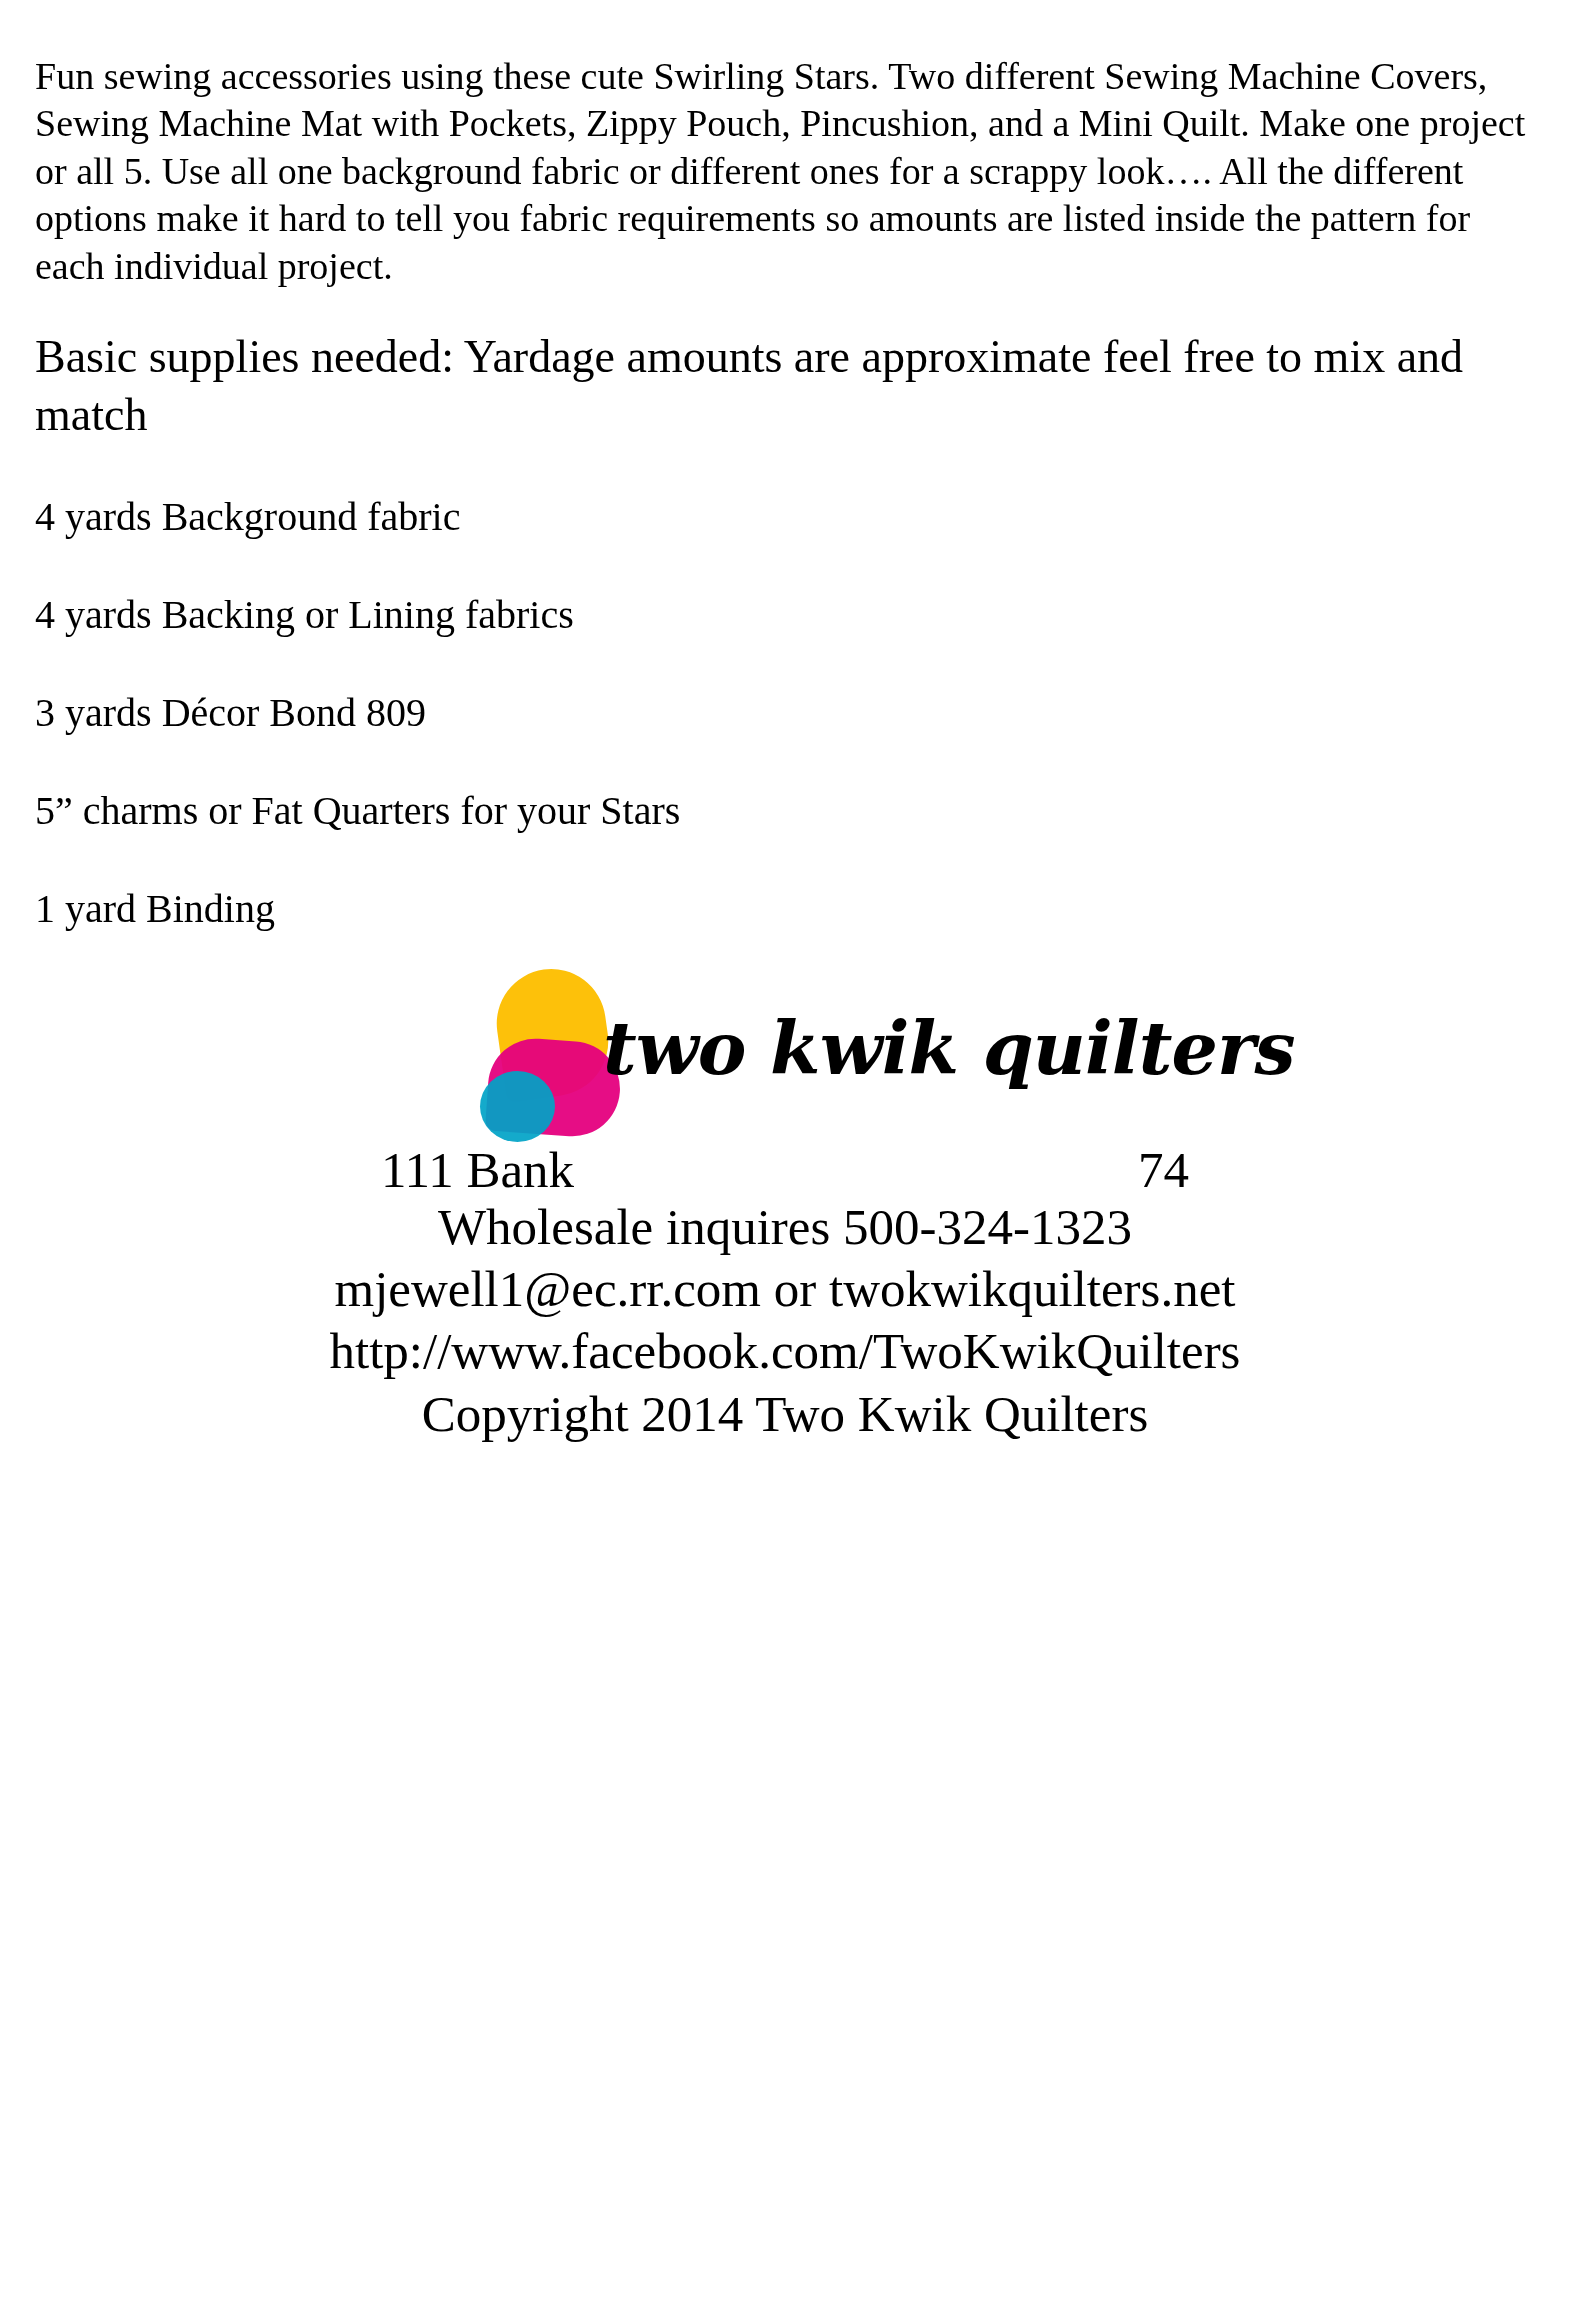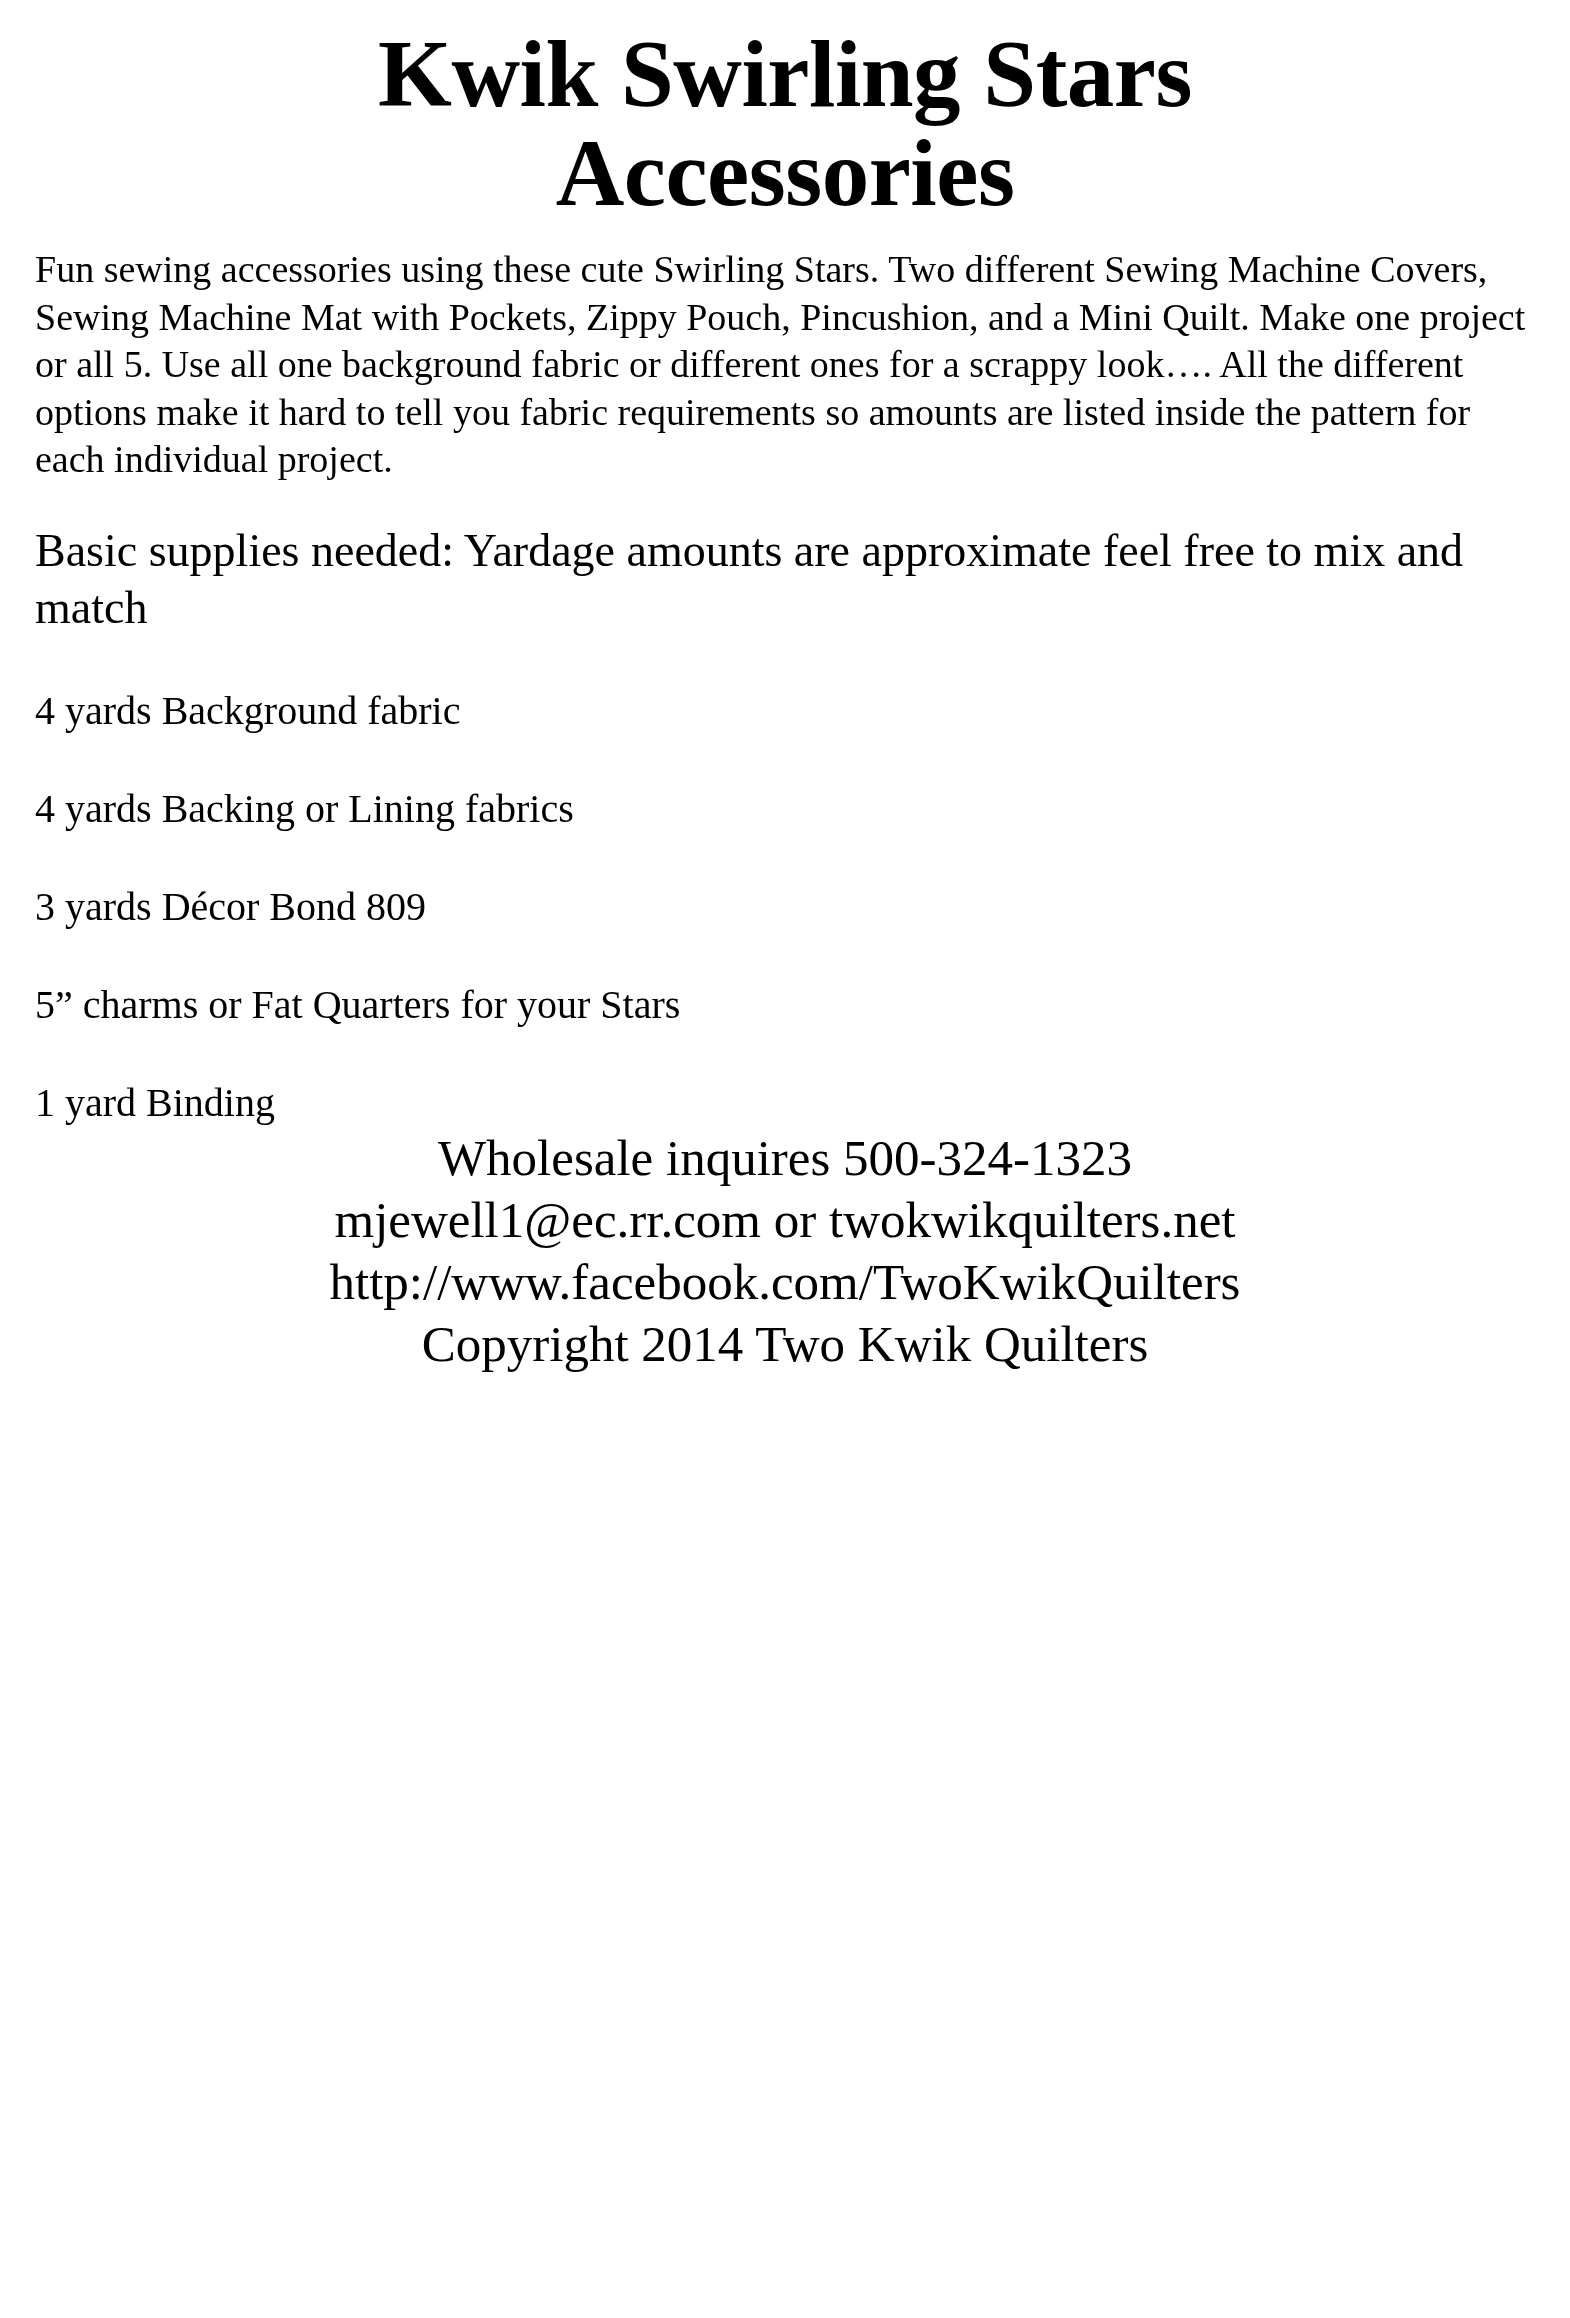--- a/index.html
+++ b/index.html
@@ -132,35 +132,42 @@
   }
   .footer div {
     margin: 0;
   }
 </style>
 </head>
 <body>
 
 <div class="page">
 
-  <h1 class="title">
-    <span class="line1">Kwik Swirling Stars</span>
-    <span class="line2">Accessories</span>
-  </h1>
 
   <p class="intro">Fun sewing accessories using these cute Swirling Stars. Two different Sewing Machine Covers, Sewing Machine Mat with Pockets, Zippy Pouch, Pincushion, and a Mini Quilt. Make one project or all 5. Use all one background fabric or different ones for a scrappy look…. All the different options make it hard to tell you fabric requirements so amounts are listed inside the pattern for each individual project.</p>
 
   <p class="supplies-head">Basic supplies needed: Yardage amounts are approximate feel free to mix and match</p>
 
   <p class="supply-item">4 yards Background fabric</p>
   <p class="supply-item">4 yards Backing or Lining fabrics</p>
   <p class="supply-item">3 yards Décor Bond 809</p>
   <p class="supply-item">5” charms or Fat Quarters for your Stars</p>
   <p class="supply-item">1 yard Binding</p>
 
+  <div class="logo-area">
+    <div class="logo-wrap">
+      <div class="logo-yellow"></div>
+      <div class="logo-magenta"></div>
+      <div class="logo-cyan"></div>
+      <div class="logo-text">two kwik quilters</div>
+    </div>
+    <div class="address-line">
+      <span class="addr-left">111 Bank</span><span>74</span>
+    </div>
+  </div>
 
   <div class="footer">
     <div>Wholesale inquires 500-324-1323</div>
     <div>mjewell1@ec.rr.com or twokwikquilters.net</div>
     <div>http://www.facebook.com/TwoKwikQuilters</div>
     <div>Copyright 2014 Two Kwik Quilters</div>
   </div>
 
 </div>
 

